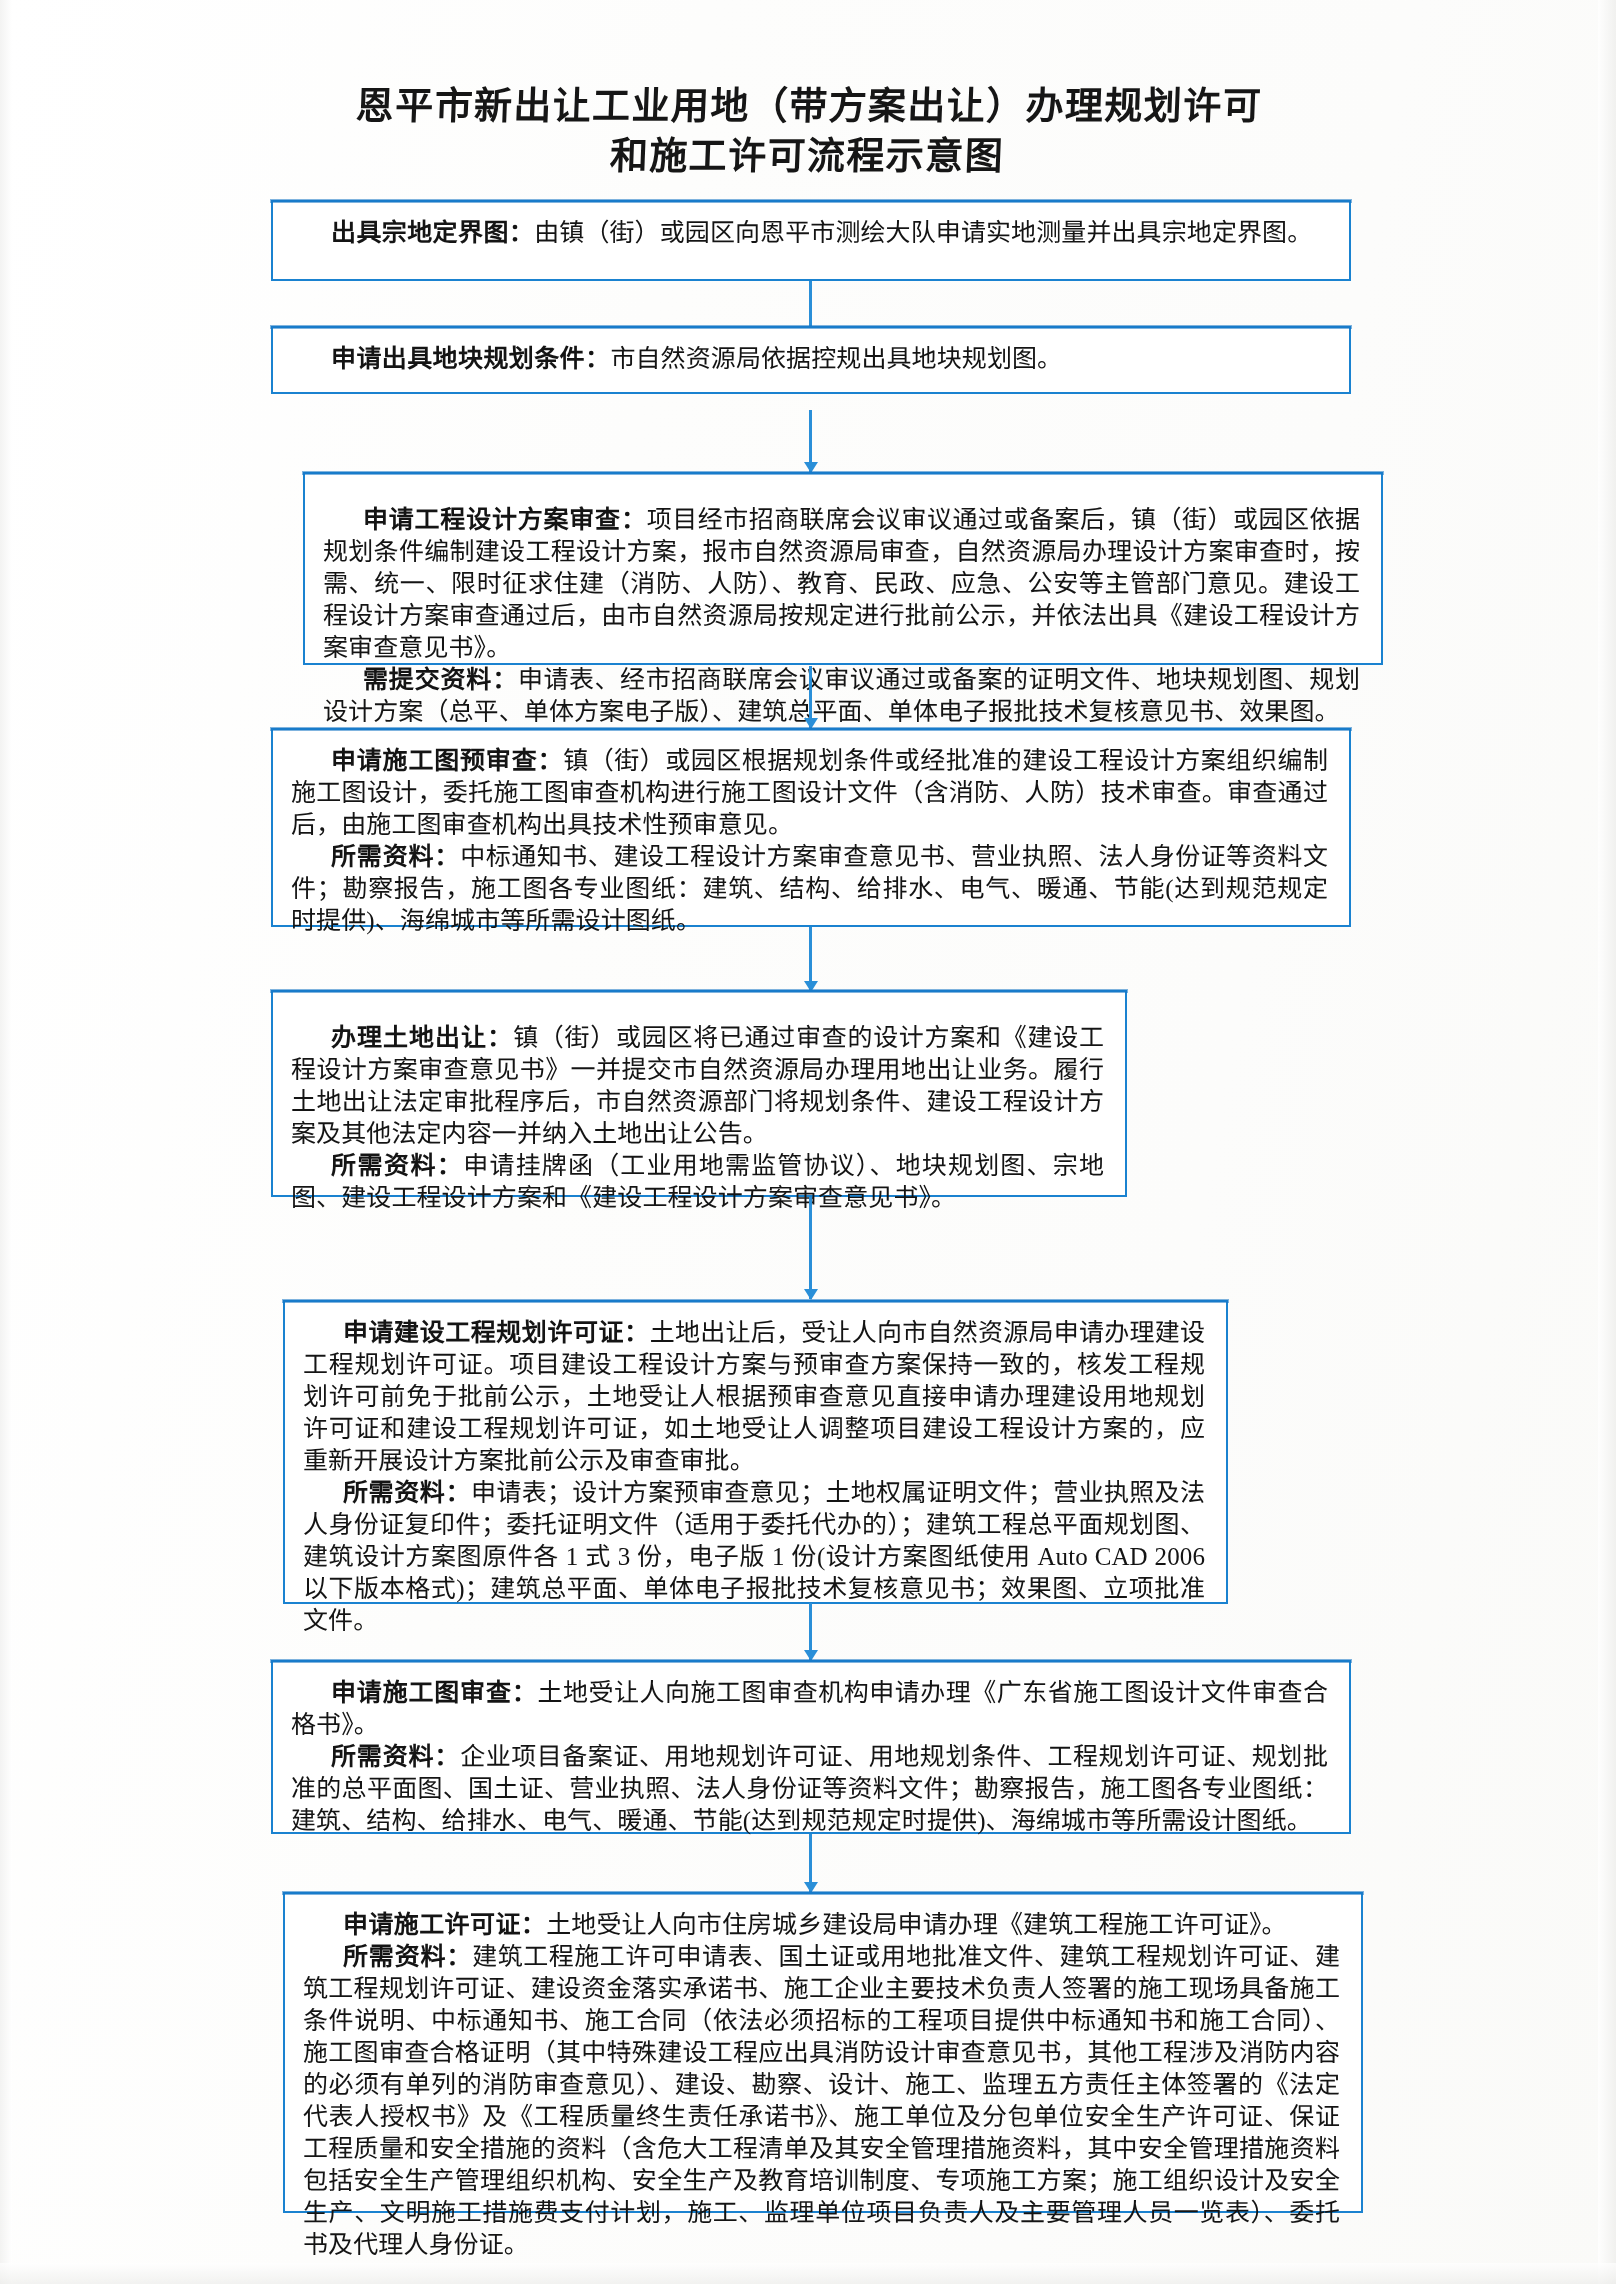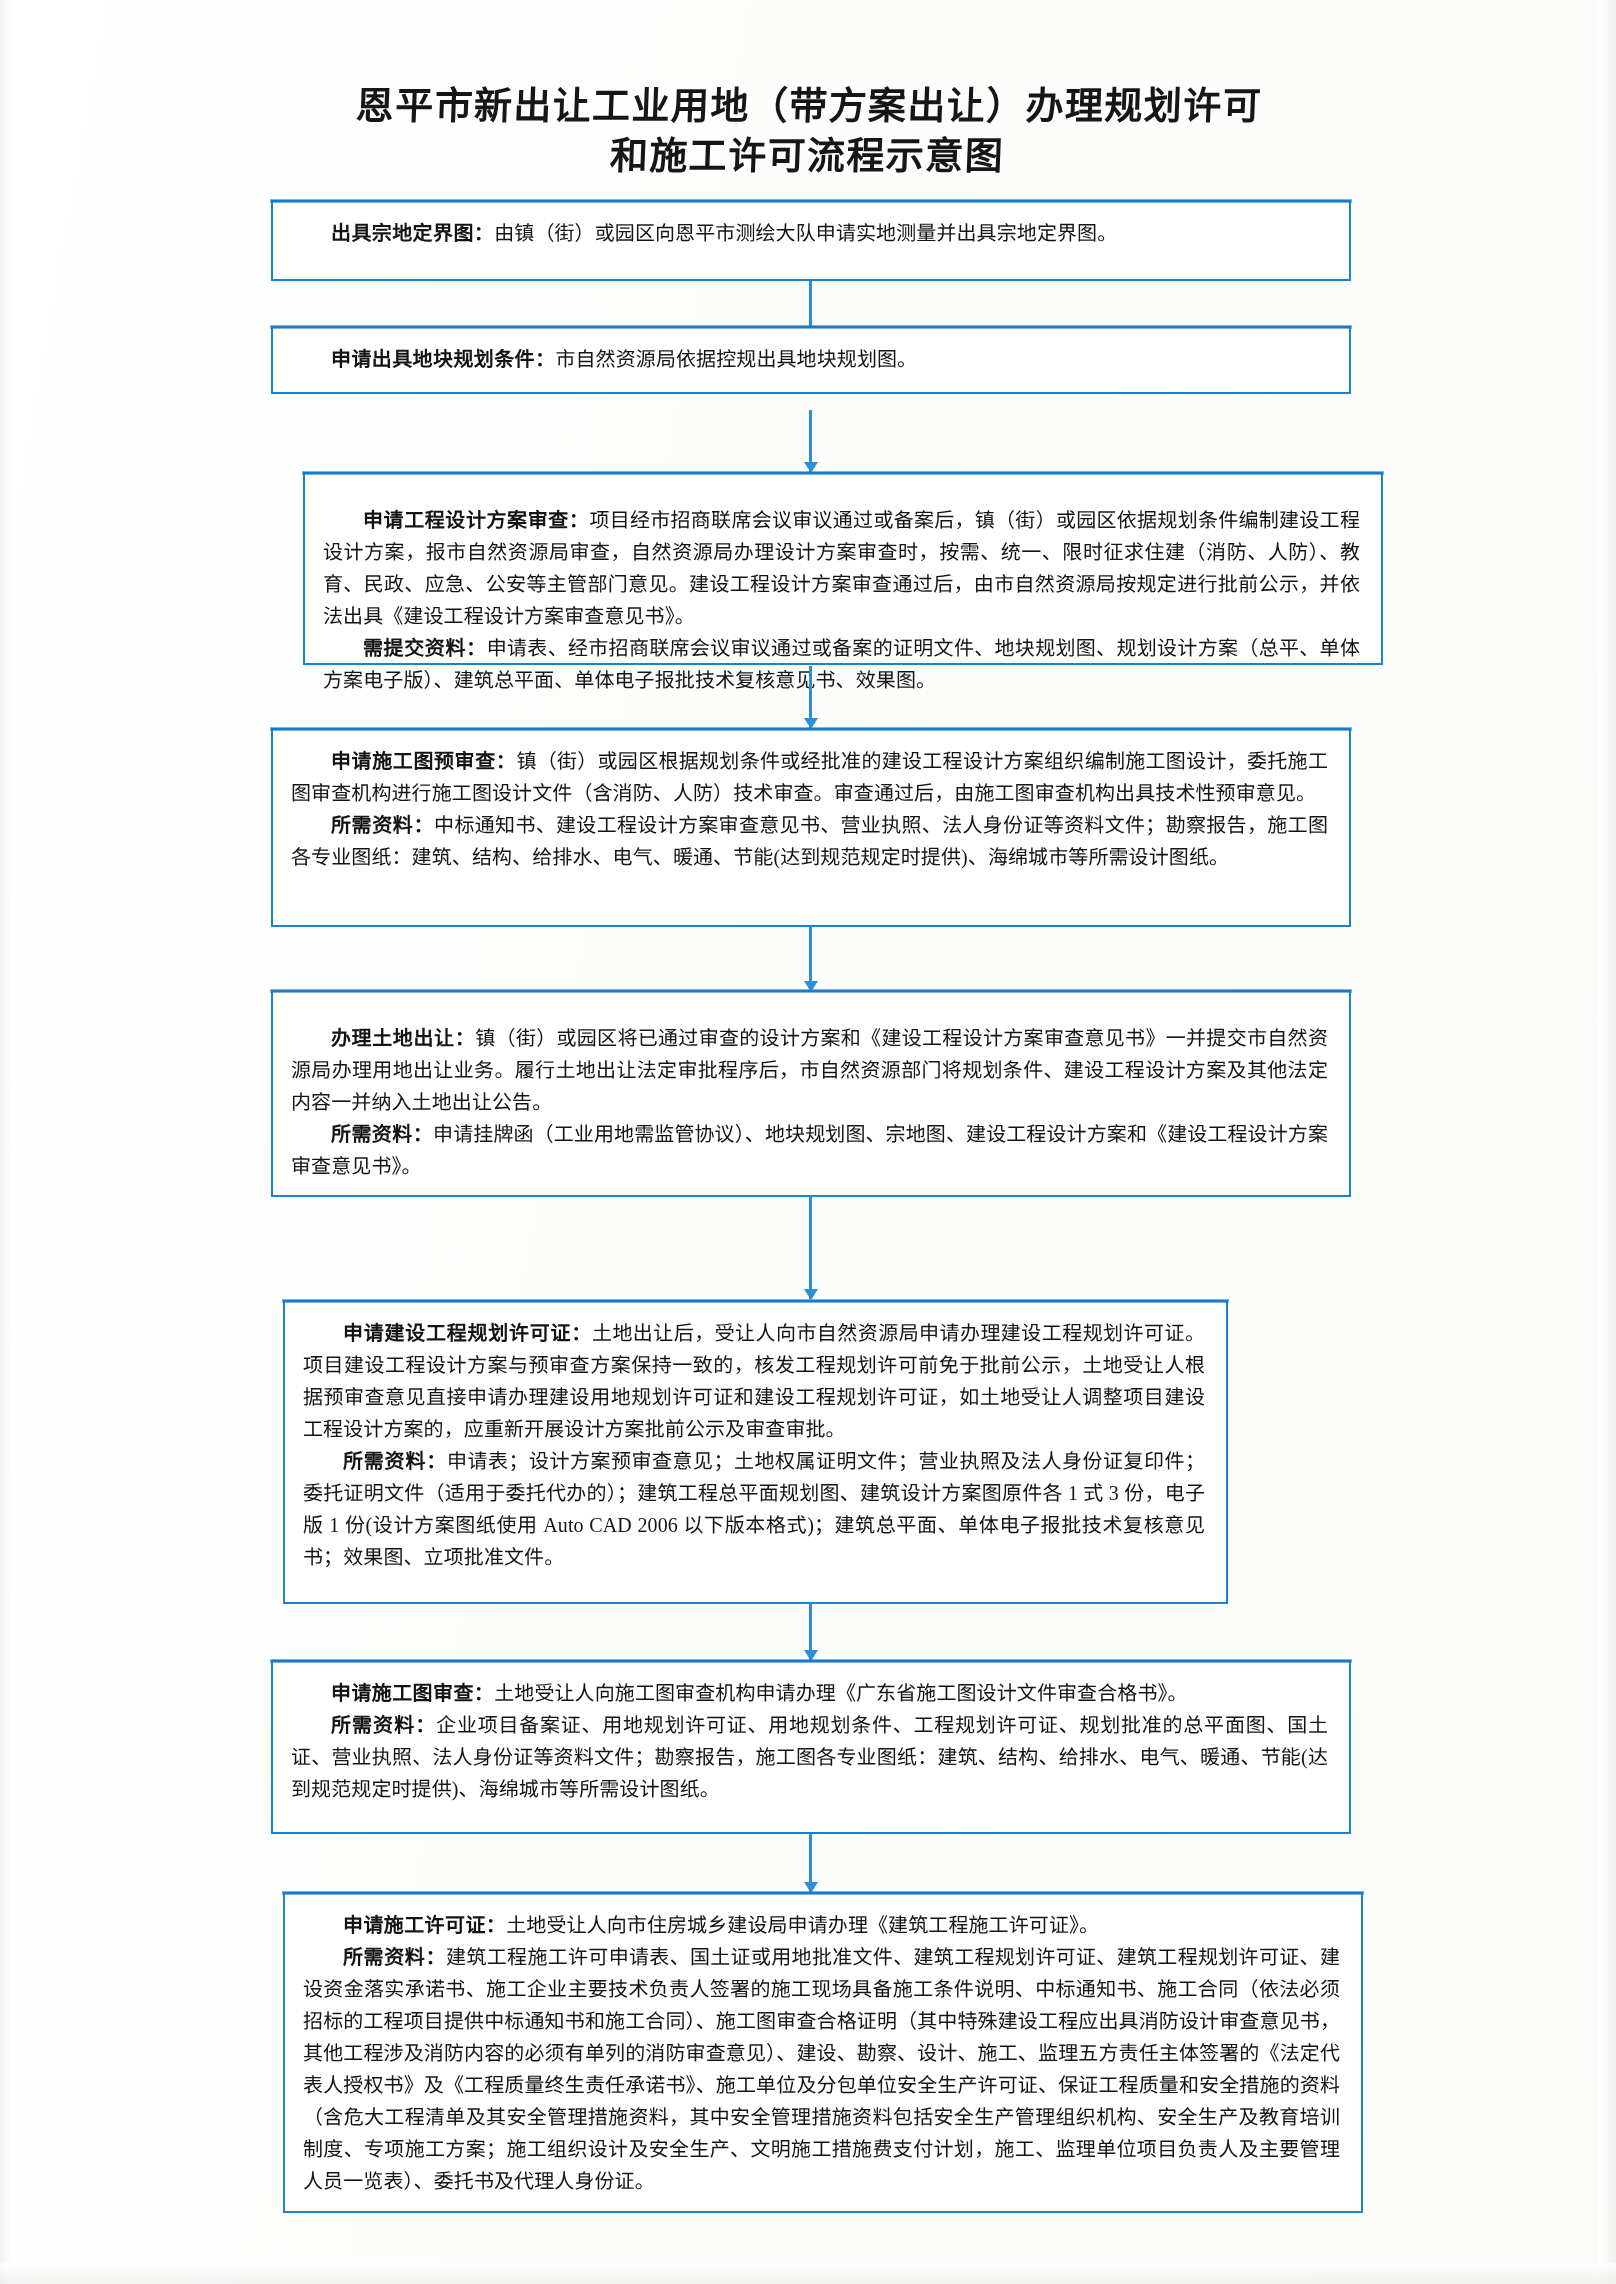--- a/index.html
+++ b/index.html
@@ -82,21 +82,21 @@
     content: "";
     position: absolute;
     left: -2.8px; right: -2.8px; top: -2.8px;
     height: 3.5px;
     background: #1877c4;
     opacity: .55;
     pointer-events: none;
   }
   .fbox-body {
     font-family: "Liberation Serif", "DejaVu Serif", serif;
-    font-size: 20px;
+    font-size: 25px;
     line-height: 32px;
     color: #141414;
     text-align: justify;
     text-justify: inter-character;
     letter-spacing: 0.1px;
   }
   .para {
     margin: 0;
     text-indent: 40px;
   }
@@ -166,21 +166,21 @@
 
     <div class="fbox" style="position:absolute; left:0; top:528px; width:1080px; height:199px;">
       <div class="fbox-body">
         <p class="para"><span class="lead">申请施工图预审查：</span><span>镇（街）或园区根据规划条件或经批准的建设工程设计方案组织编制施工图设计，委托施工图审查机构进行施工图设计文件（含消防、人防）技术审查。审查通过后，由施工图审查机构出具技术性预审意见。</span></p>
         <p class="para"><span class="lead">所需资料：</span><span>中标通知书、建设工程设计方案审查意见书、营业执照、法人身份证等资料文件；勘察报告，施工图各专业图纸：建筑、结构、给排水、电气、暖通、节能(达到规范规定时提供)、海绵城市等所需设计图纸。</span></p>
       </div>
     </div>
 
     <div class="arrow" style="left:538px; top:727px; height:64px;"></div>
 
-    <div class="fbox" style="position:absolute; left:0; top:790px; width:1080px; height:207px; padding-top:30px;">
+    <div class="fbox" style="position:absolute; left:0; top:790px; width:856px; height:207px; padding-top:30px;">
       <div class="fbox-body">
         <p class="para"><span class="lead">办理土地出让：</span><span>镇（街）或园区将已通过审查的设计方案和《建设工程设计方案审查意见书》一并提交市自然资源局办理用地出让业务。履行土地出让法定审批程序后，市自然资源部门将规划条件、建设工程设计方案及其他法定内容一并纳入土地出让公告。</span></p>
         <p class="para"><span class="lead">所需资料：</span><span>申请挂牌函（工业用地需监管协议）、地块规划图、宗地图、建设工程设计方案和《建设工程设计方案审查意见书》。</span></p>
       </div>
     </div>
 
     <div class="arrow" style="left:538px; top:997px; height:102px;"></div>
 
     <div class="fbox" style="position:absolute; left:0; top:1100px; width:945px; height:304px;margin-left:12px;">
       <div class="fbox-body">

